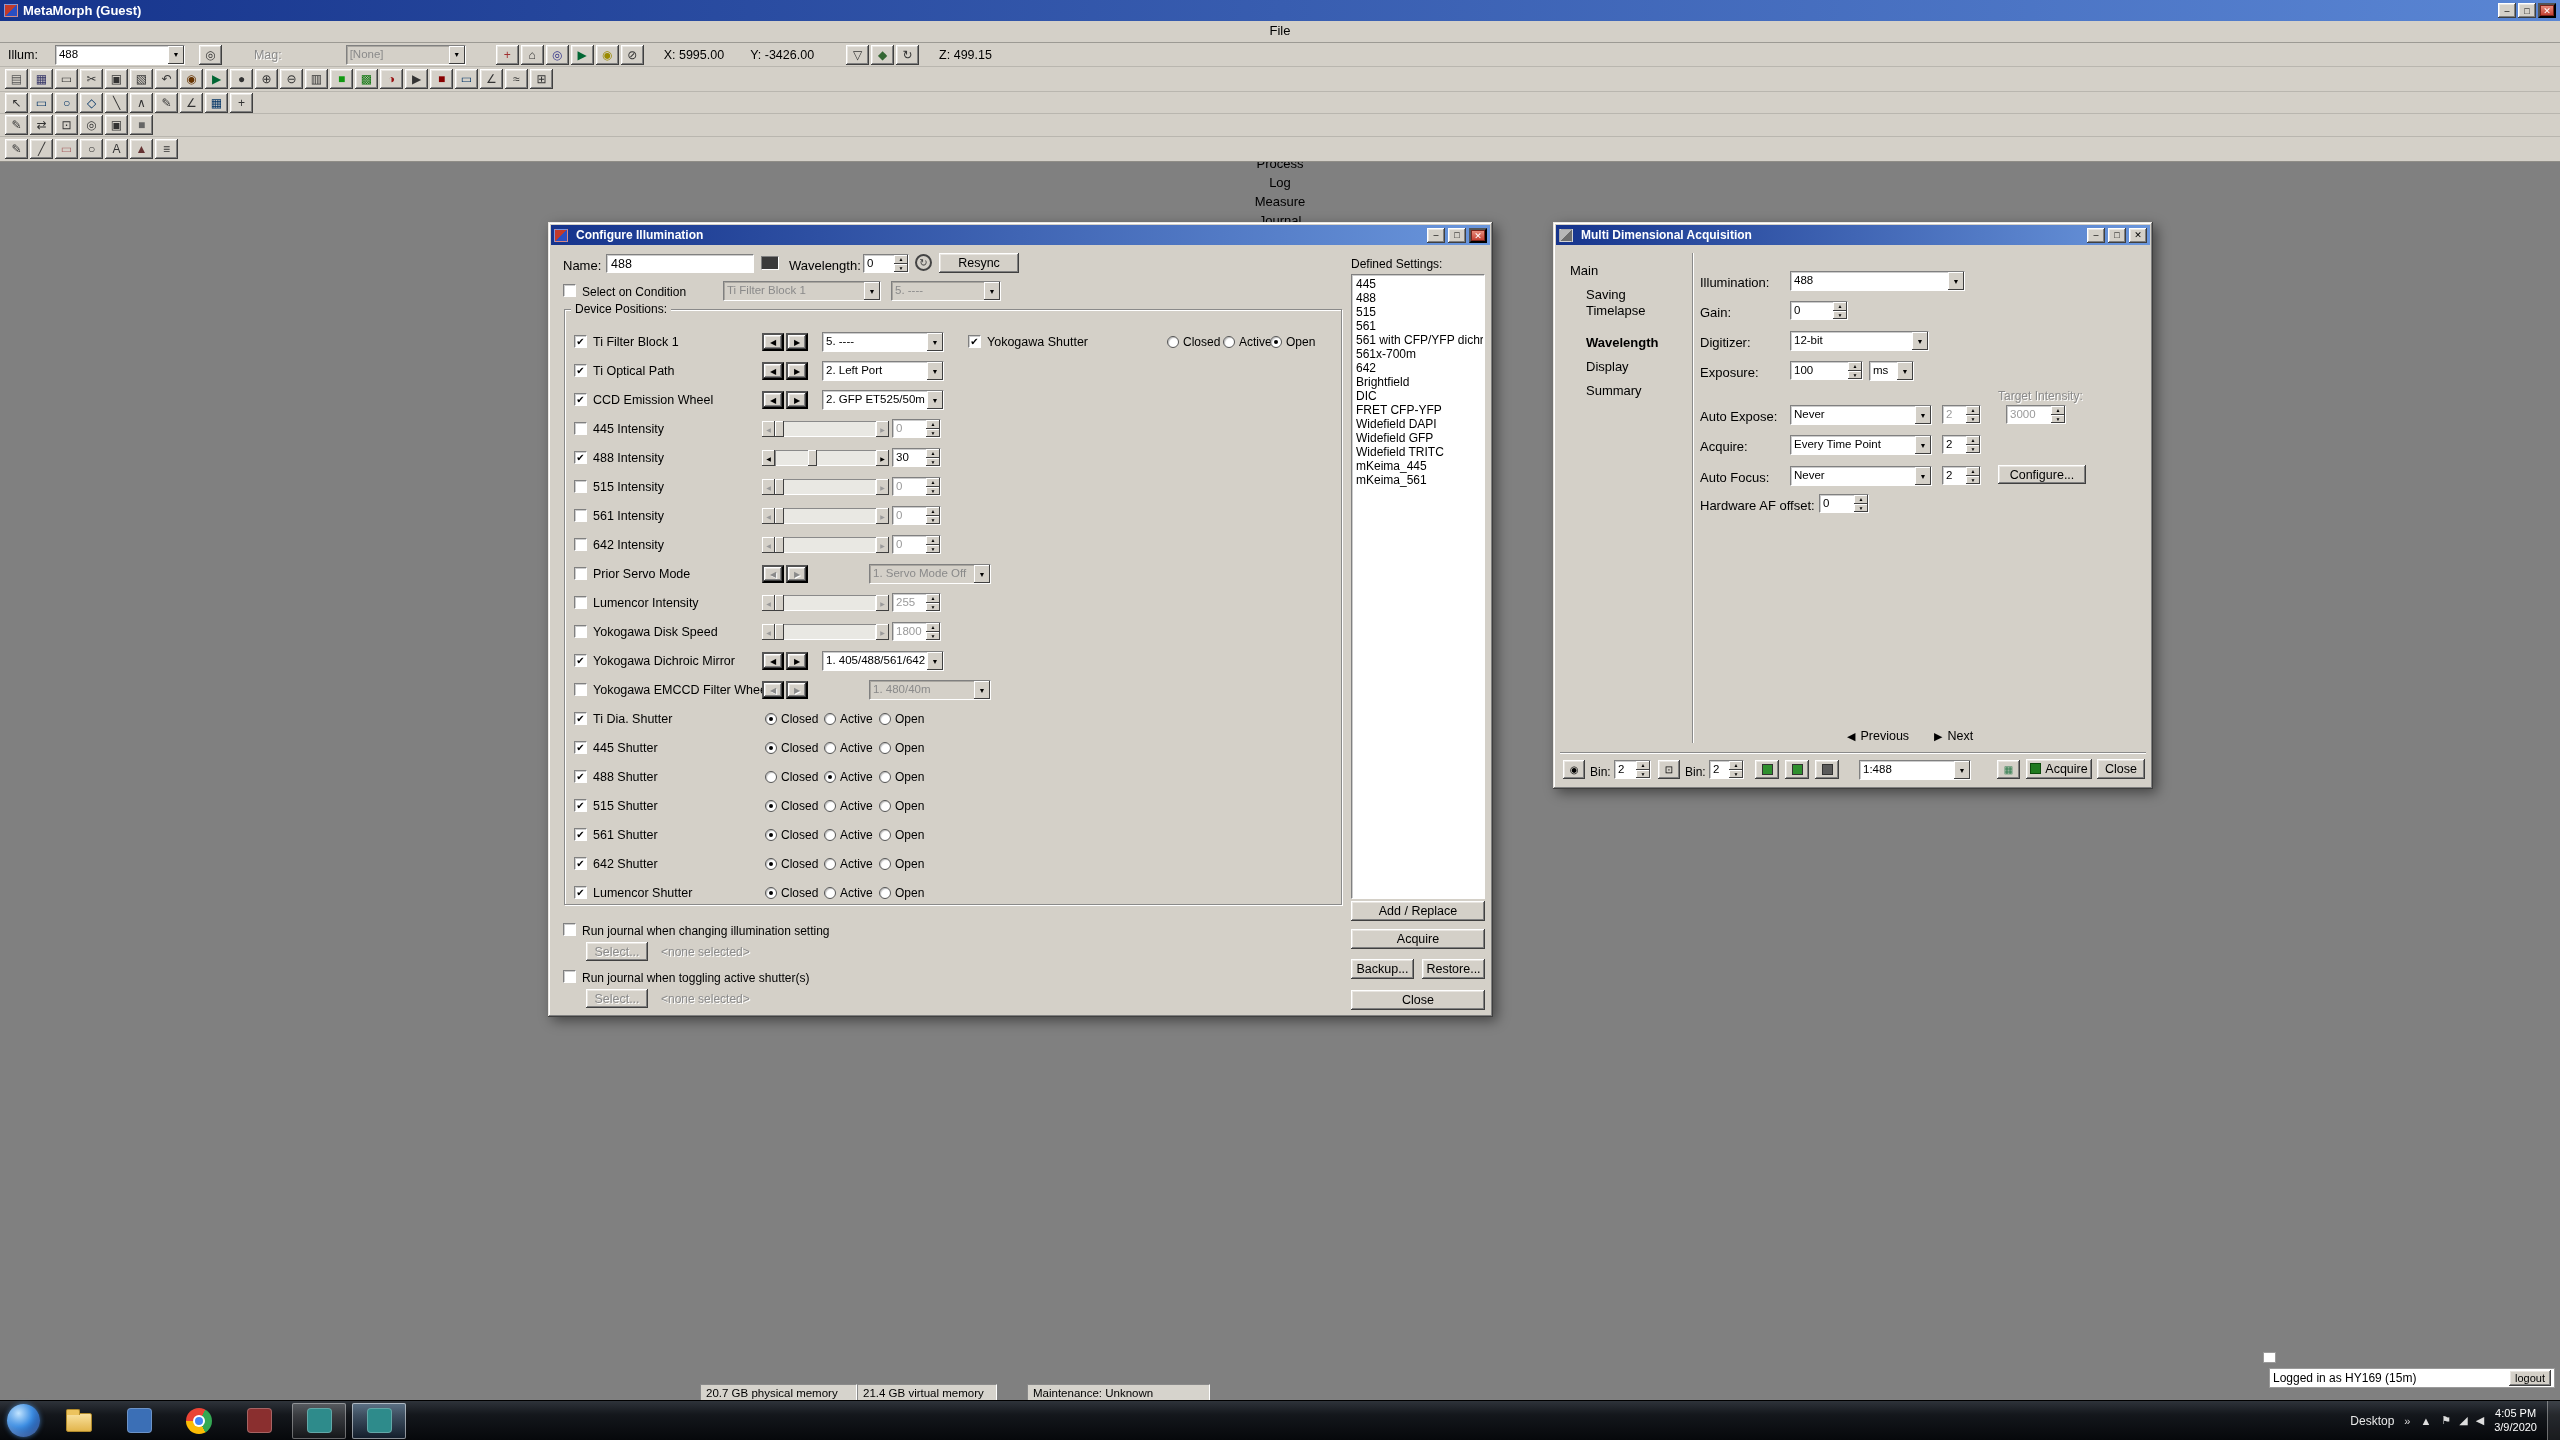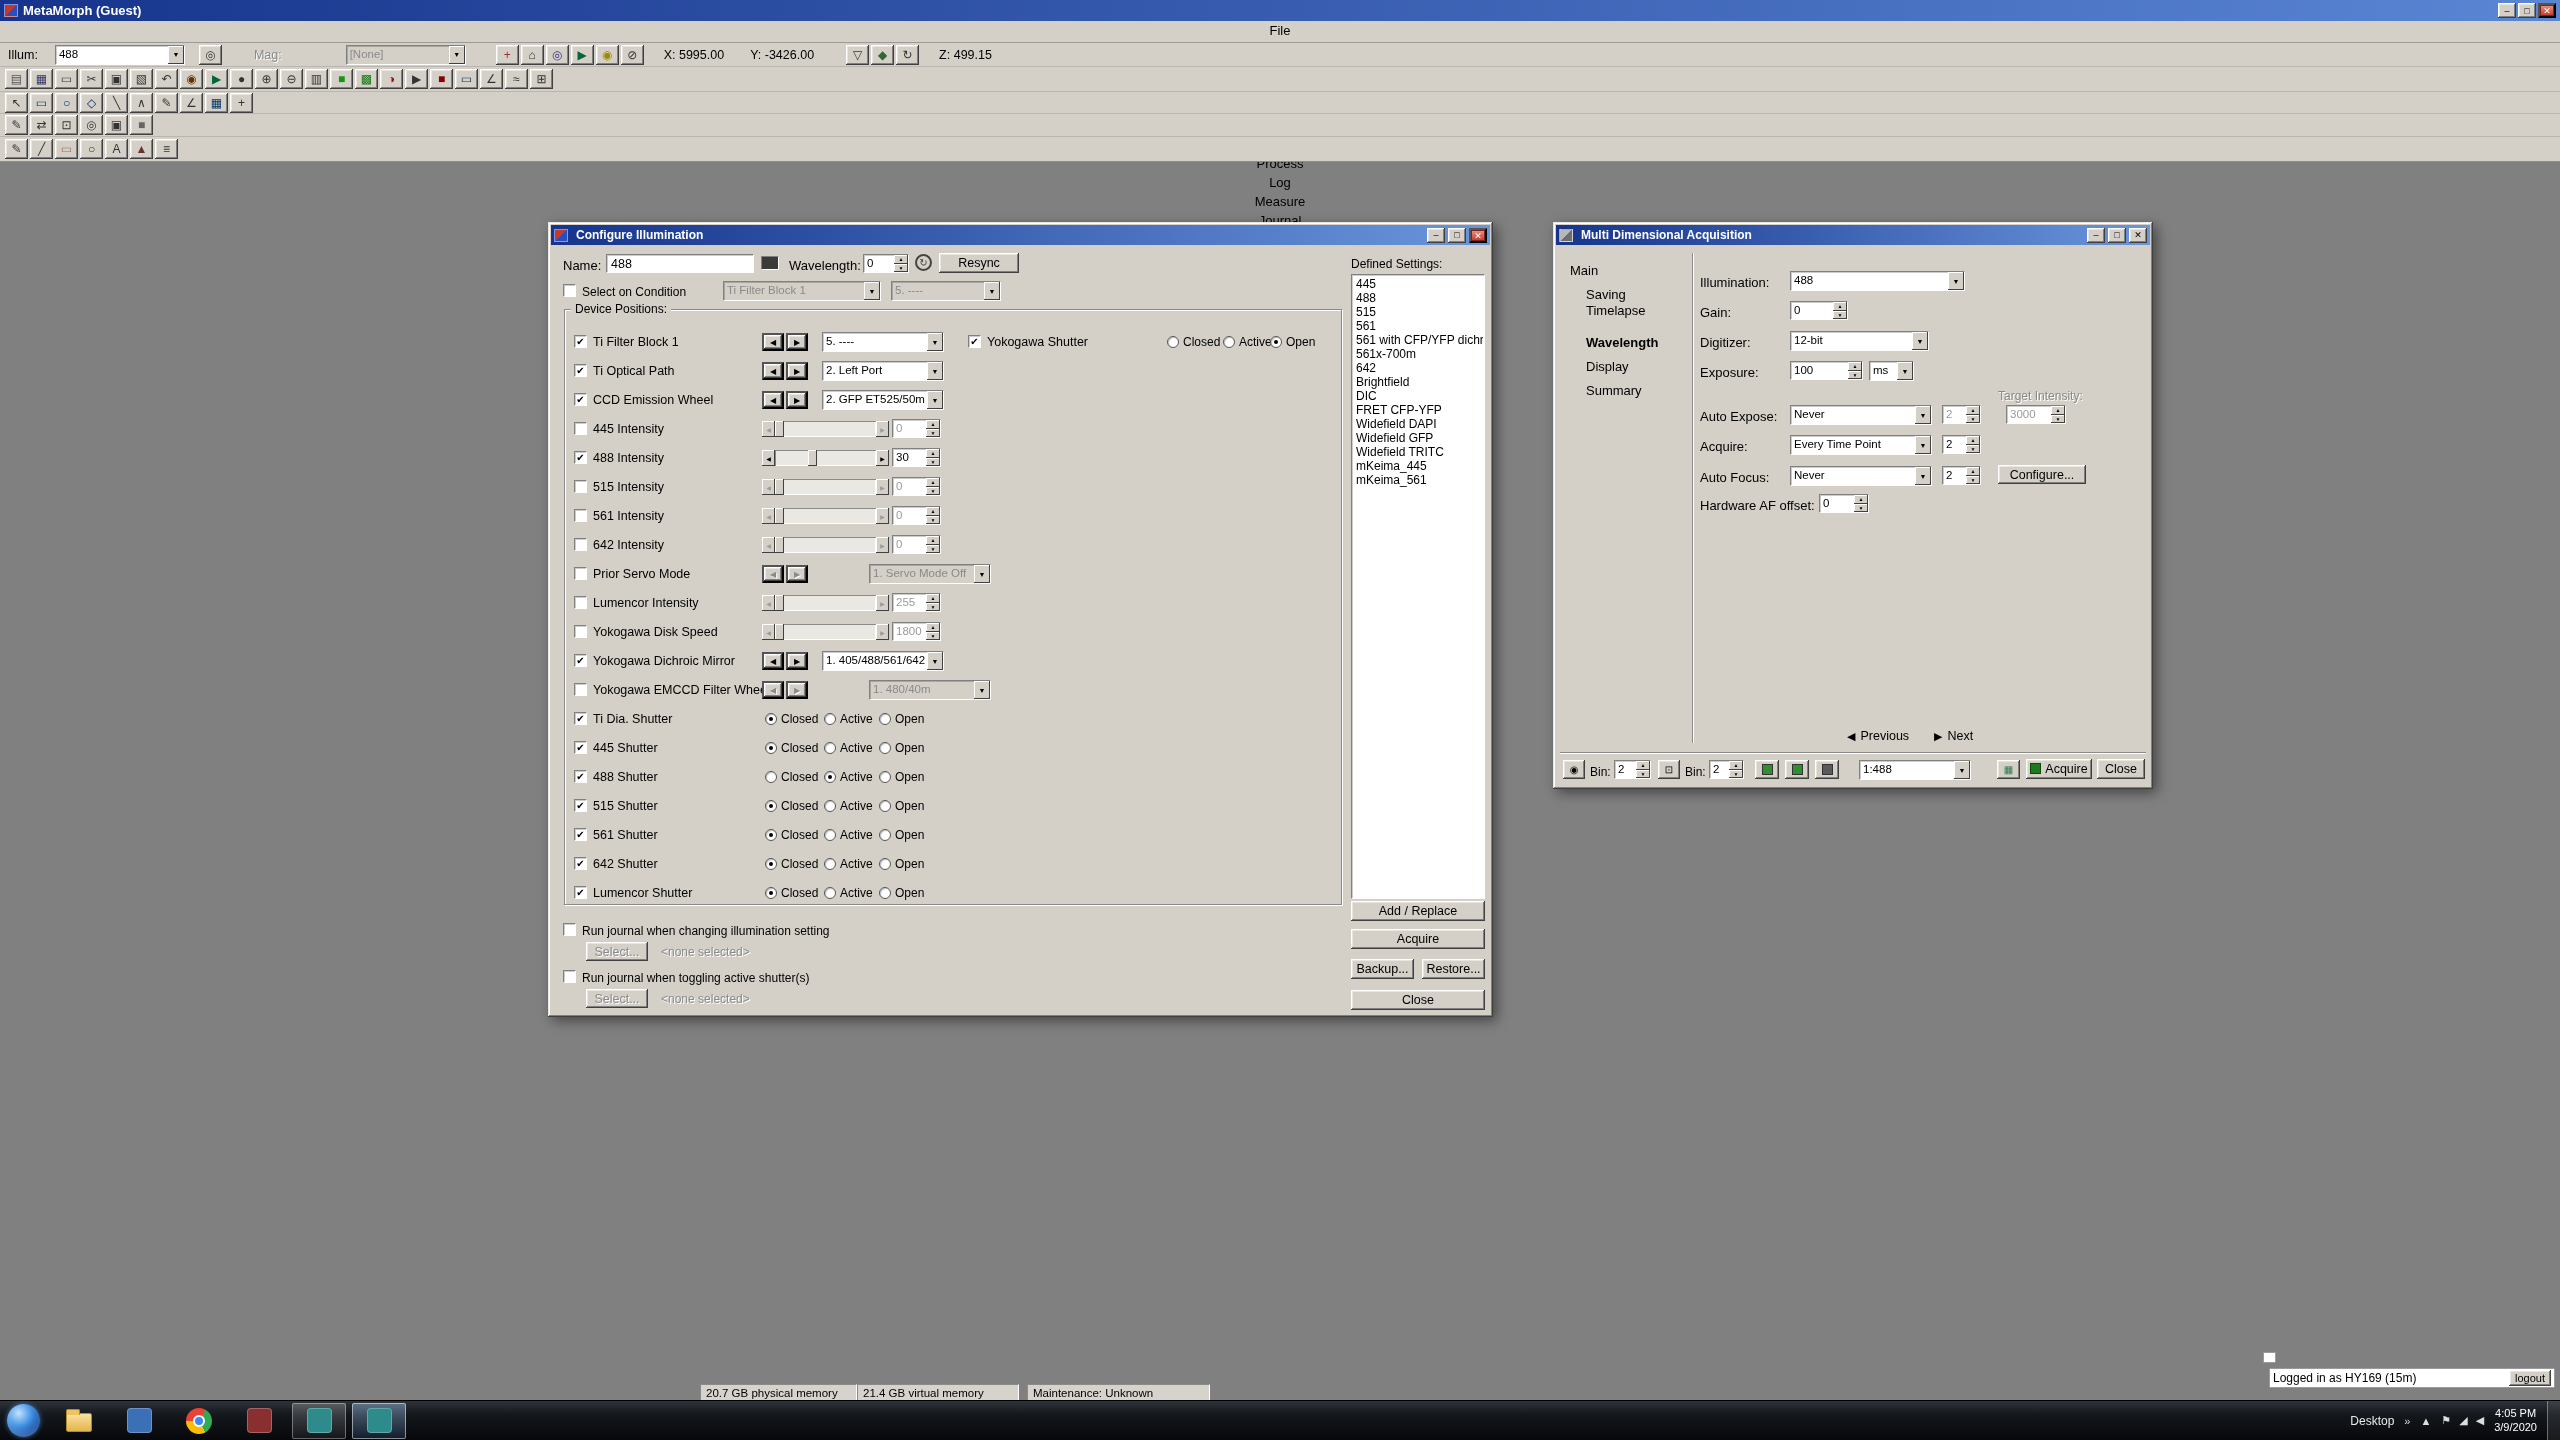--- a/index.html
+++ b/index.html
@@ -907,21 +907,21 @@
         <span class="combo-btn">▼</span>
       </span>
     <button class="btn abs" style="left:441px;top:515px;width:23px;height:19px;font-size:10px;color:#2a7a4a"><span>▦</span></button>
     <button class="btn abs" style="left:470px;top:514px;width:66px;height:20px"><span class="acq-ic" style="background:#1f7a1f"></span><span>Acquire</span></button>
     <button class="btn abs" style="left:541px;top:514px;width:48px;height:20px"><span>Close</span></button>
   </div>
 </div>
 
 <div id="statusbar-host">
     <div class="status-seg" style="left: 700px; top: 1384px; width: 157px;">20.7 GB physical memory</div>
-    <div class="status-seg" style="left: 857px; top: 1384px; width: 162px;">21.4 GB virtual memory</div>
+    <div class="status-seg" style="left: 857px; top: 1384px; width: 140px;">21.4 GB virtual memory</div>
     <div class="status-seg" style="left: 1027px; top: 1384px; width: 183px;">Maintenance: Unknown</div>
   </div>
 
 <span class="login-anchor"></span>
 <div class="login-bar">
   <span>Logged in as HY169 (15m)</span>
   <button class="btn logout-btn"><span>logout</span></button>
 </div>
 
 <div class="taskbar">

